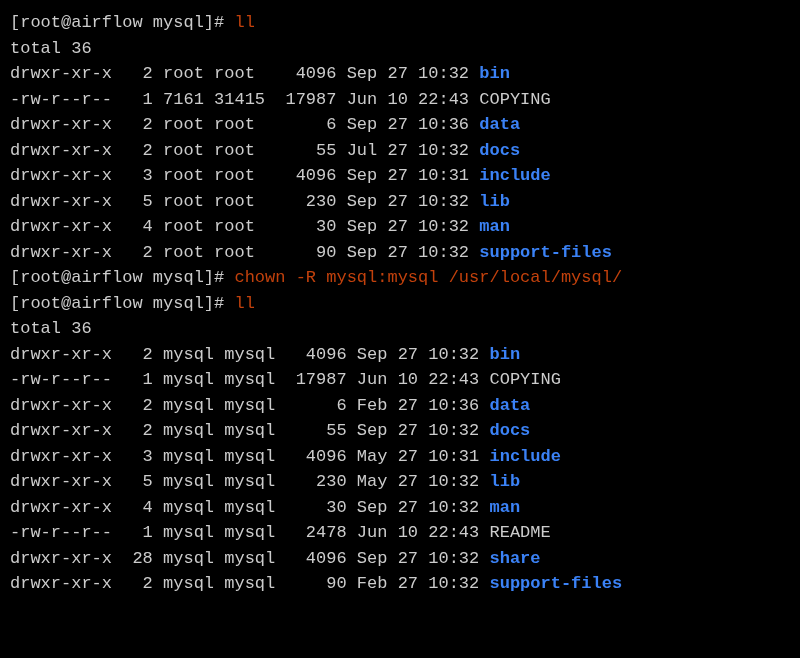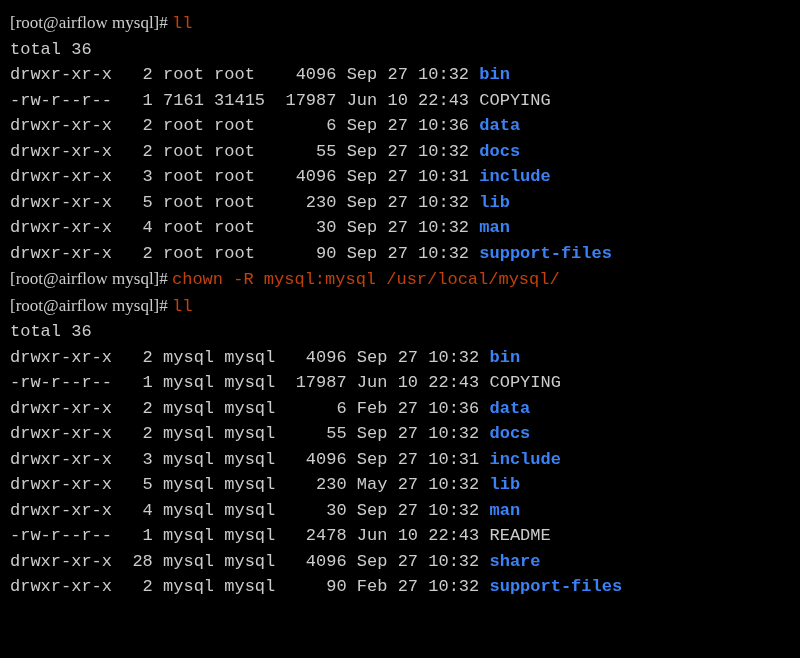--- a/index.html
+++ b/index.html
@@ -14,46 +14,45 @@
     }
     .line {
       white-space: pre;
     }
     .dir {
       color: #3b82f6;
       font-weight: bold;
     }
     .prompt {
       color: #cccccc;
-      font-family: Liberation Serif, serif;
     }
     .cmd {
       color: #c2410c;
     }
   </style>
 </head>
 <body>
 
 <div id="terminal">
     <div class="line"><span class="prompt">[root@airflow mysql]# </span><span class="cmd">ll</span></div>
     <div class="line">total 36</div>
     <div class="line"><span>drwxr-xr-x   2 root root    4096 Sep 27 10:32 </span><span class="dir">bin</span></div>
     <div class="line"><span>-rw-r--r--   1 7161 31415  17987 Jun 10 22:43 </span><span>COPYING</span></div>
     <div class="line"><span>drwxr-xr-x   2 root root       6 Sep 27 10:36 </span><span class="dir">data</span></div>
-    <div class="line"><span>drwxr-xr-x   2 root root      55 Sep 27 10:32 </span><span class="dir">docs</span></div>
+    <div class="line"><span>drwxr-xr-x   2 root root      55 Jul 27 10:32 </span><span class="dir">docs</span></div>
     <div class="line"><span>drwxr-xr-x   3 root root    4096 Sep 27 10:31 </span><span class="dir">include</span></div>
     <div class="line"><span>drwxr-xr-x   5 root root     230 Sep 27 10:32 </span><span class="dir">lib</span></div>
     <div class="line"><span>drwxr-xr-x   4 root root      30 Sep 27 10:32 </span><span class="dir">man</span></div>
     <div class="line"><span>drwxr-xr-x   2 root root      90 Sep 27 10:32 </span><span class="dir">support-files</span></div>
     <div class="line"><span class="prompt">[root@airflow mysql]# </span><span class="cmd">chown -R mysql:mysql /usr/local/mysql/</span></div>
     <div class="line"><span class="prompt">[root@airflow mysql]# </span><span class="cmd">ll</span></div>
     <div class="line">total 36</div>
     <div class="line"><span>drwxr-xr-x   2 mysql mysql   4096 Sep 27 10:32 </span><span class="dir">bin</span></div>
     <div class="line"><span>-rw-r--r--   1 mysql mysql  17987 Jun 10 22:43 </span><span>COPYING</span></div>
     <div class="line"><span>drwxr-xr-x   2 mysql mysql      6 Feb 27 10:36 </span><span class="dir">data</span></div>
     <div class="line"><span>drwxr-xr-x   2 mysql mysql     55 Sep 27 10:32 </span><span class="dir">docs</span></div>
-    <div class="line"><span>drwxr-xr-x   3 mysql mysql   4096 Sep 27 10:31 </span><span class="dir">include</span></div>
+    <div class="line"><span>drwxr-xr-x   3 mysql mysql   4096 May 27 10:31 </span><span class="dir">include</span></div>
     <div class="line"><span>drwxr-xr-x   5 mysql mysql    230 May 27 10:32 </span><span class="dir">lib</span></div>
     <div class="line"><span>drwxr-xr-x   4 mysql mysql     30 Sep 27 10:32 </span><span class="dir">man</span></div>
     <div class="line"><span>-rw-r--r--   1 mysql mysql   2478 Jun 10 22:43 </span><span>README</span></div>
     <div class="line"><span>drwxr-xr-x  28 mysql mysql   4096 Sep 27 10:32 </span><span class="dir">share</span></div>
     <div class="line"><span>drwxr-xr-x   2 mysql mysql     90 Feb 27 10:32 </span><span class="dir">support-files</span></div>
   </div>
 
 </body></html>

